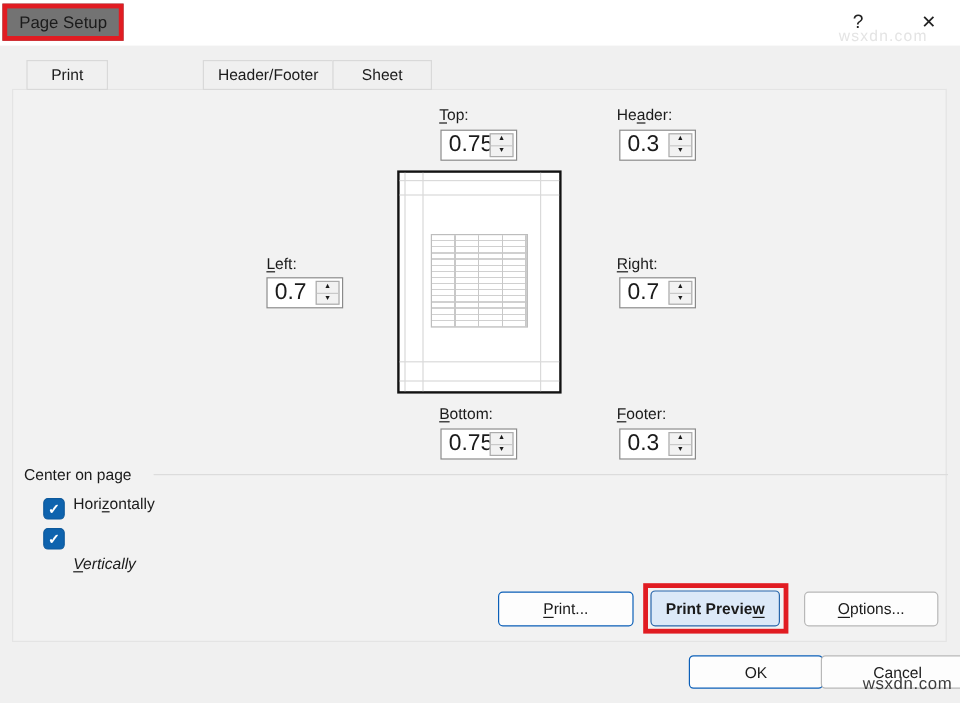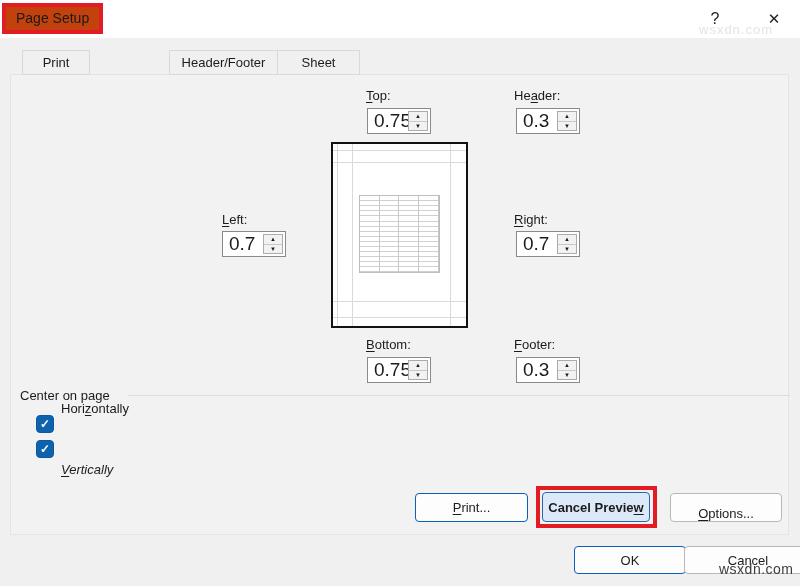--- a/index.html
+++ b/index.html
@@ -4,21 +4,21 @@
 <style>
   html,body { margin:0; padding:0; }
   .win {
     position:relative; width:800px; height:586px; overflow:hidden;
     background:#f0f0f0; font-family:"Liberation Sans", sans-serif;
     font-size:13px; color:#1b1b1b; box-sizing:border-box;
   }
   .titlebar { position:absolute; left:0; top:0; width:800px; height:38px; background:#ffffff; }
   .title-box {
     position:absolute; left:2px; top:3px; border:4px solid #e11c22;
-    padding:3px 10px 4px 10px; font-size:14px; background:#c2410c; white-space:nowrap;
+    padding:3px 10px 4px 10px; font-size:14px; background:#737373; white-space:nowrap;
   }
   .sys-btn {
     position:absolute; top:6px; width:28px; height:26px; text-align:center;
     line-height:26px; font-size:16px; color:#222; cursor:default;
   }
   .help-btn  { left:701px; }
   .close-btn { left:760px; font-size:15px; }
   .wm-top {
     position:absolute; left:699px; top:22px; font-size:13px; color:#e4e4e4;
     letter-spacing:1px;
@@ -194,37 +194,37 @@
     <div class="guide-h" style="top:173px;"></div>
     <div class="sheet-grid"></div>
   </div>
 
   <div class="lbl" style="left:20px; top:388px;">Center on page</div>
   <div class="group-line"></div>
 
   <div class="cb" style="left:36px; top:415px;">
     <span>✓</span>
   </div>
-  <div class="lbl" style="left:61px; top:401px;"><span>Hori</span><span class="ak">z</span><span>ontally</span></div>
+  <div class="lbl" style="left:61px; top:412px;"><span>Hori</span><span class="ak">z</span><span>ontally</span></div>
 
   <div class="cb" style="left:36px; top:440px;">
     <span>✓</span>
   </div>
   <div class="lbl" style="left:61px; top:462px;font-style:italic;"><span></span><span class="ak">V</span><span>ertically</span></div>
 
   <div class="btn btn-blue" style="left:415px; top:493px; width:113px;">
     <span><span></span><span class="ak">P</span><span>rint...</span></span>
   </div>
 
   <div class="btn btn-preview" style="left:542px; top:492px; width:108px; height:30px;">
-    <span><span>Cancel Previe</span><span class="ak">w</span><span></span></span>
+    <span><span>Print Previe</span><span class="ak">w</span><span></span></span>
   </div>
   <div class="ann-rect" style="left:536px; top:486px; width:121px; height:42px;"></div>
 
-  <div class="btn" style="left:670px; top:493px; width:112px;align-items:flex-end;">
+  <div class="btn" style="left:670px; top:493px; width:112px;">
     <span><span></span><span class="ak">O</span><span>ptions...</span></span>
   </div>
 
   <div class="btn btn-blue" style="left:558px; top:546px; width:112px; height:28px;margin-left:16px;">
     <span>OK</span>
   </div>
   <div class="btn" style="left:684px; top:546px; width:128px; height:28px;">
     <span>Cancel</span>
   </div>
 

